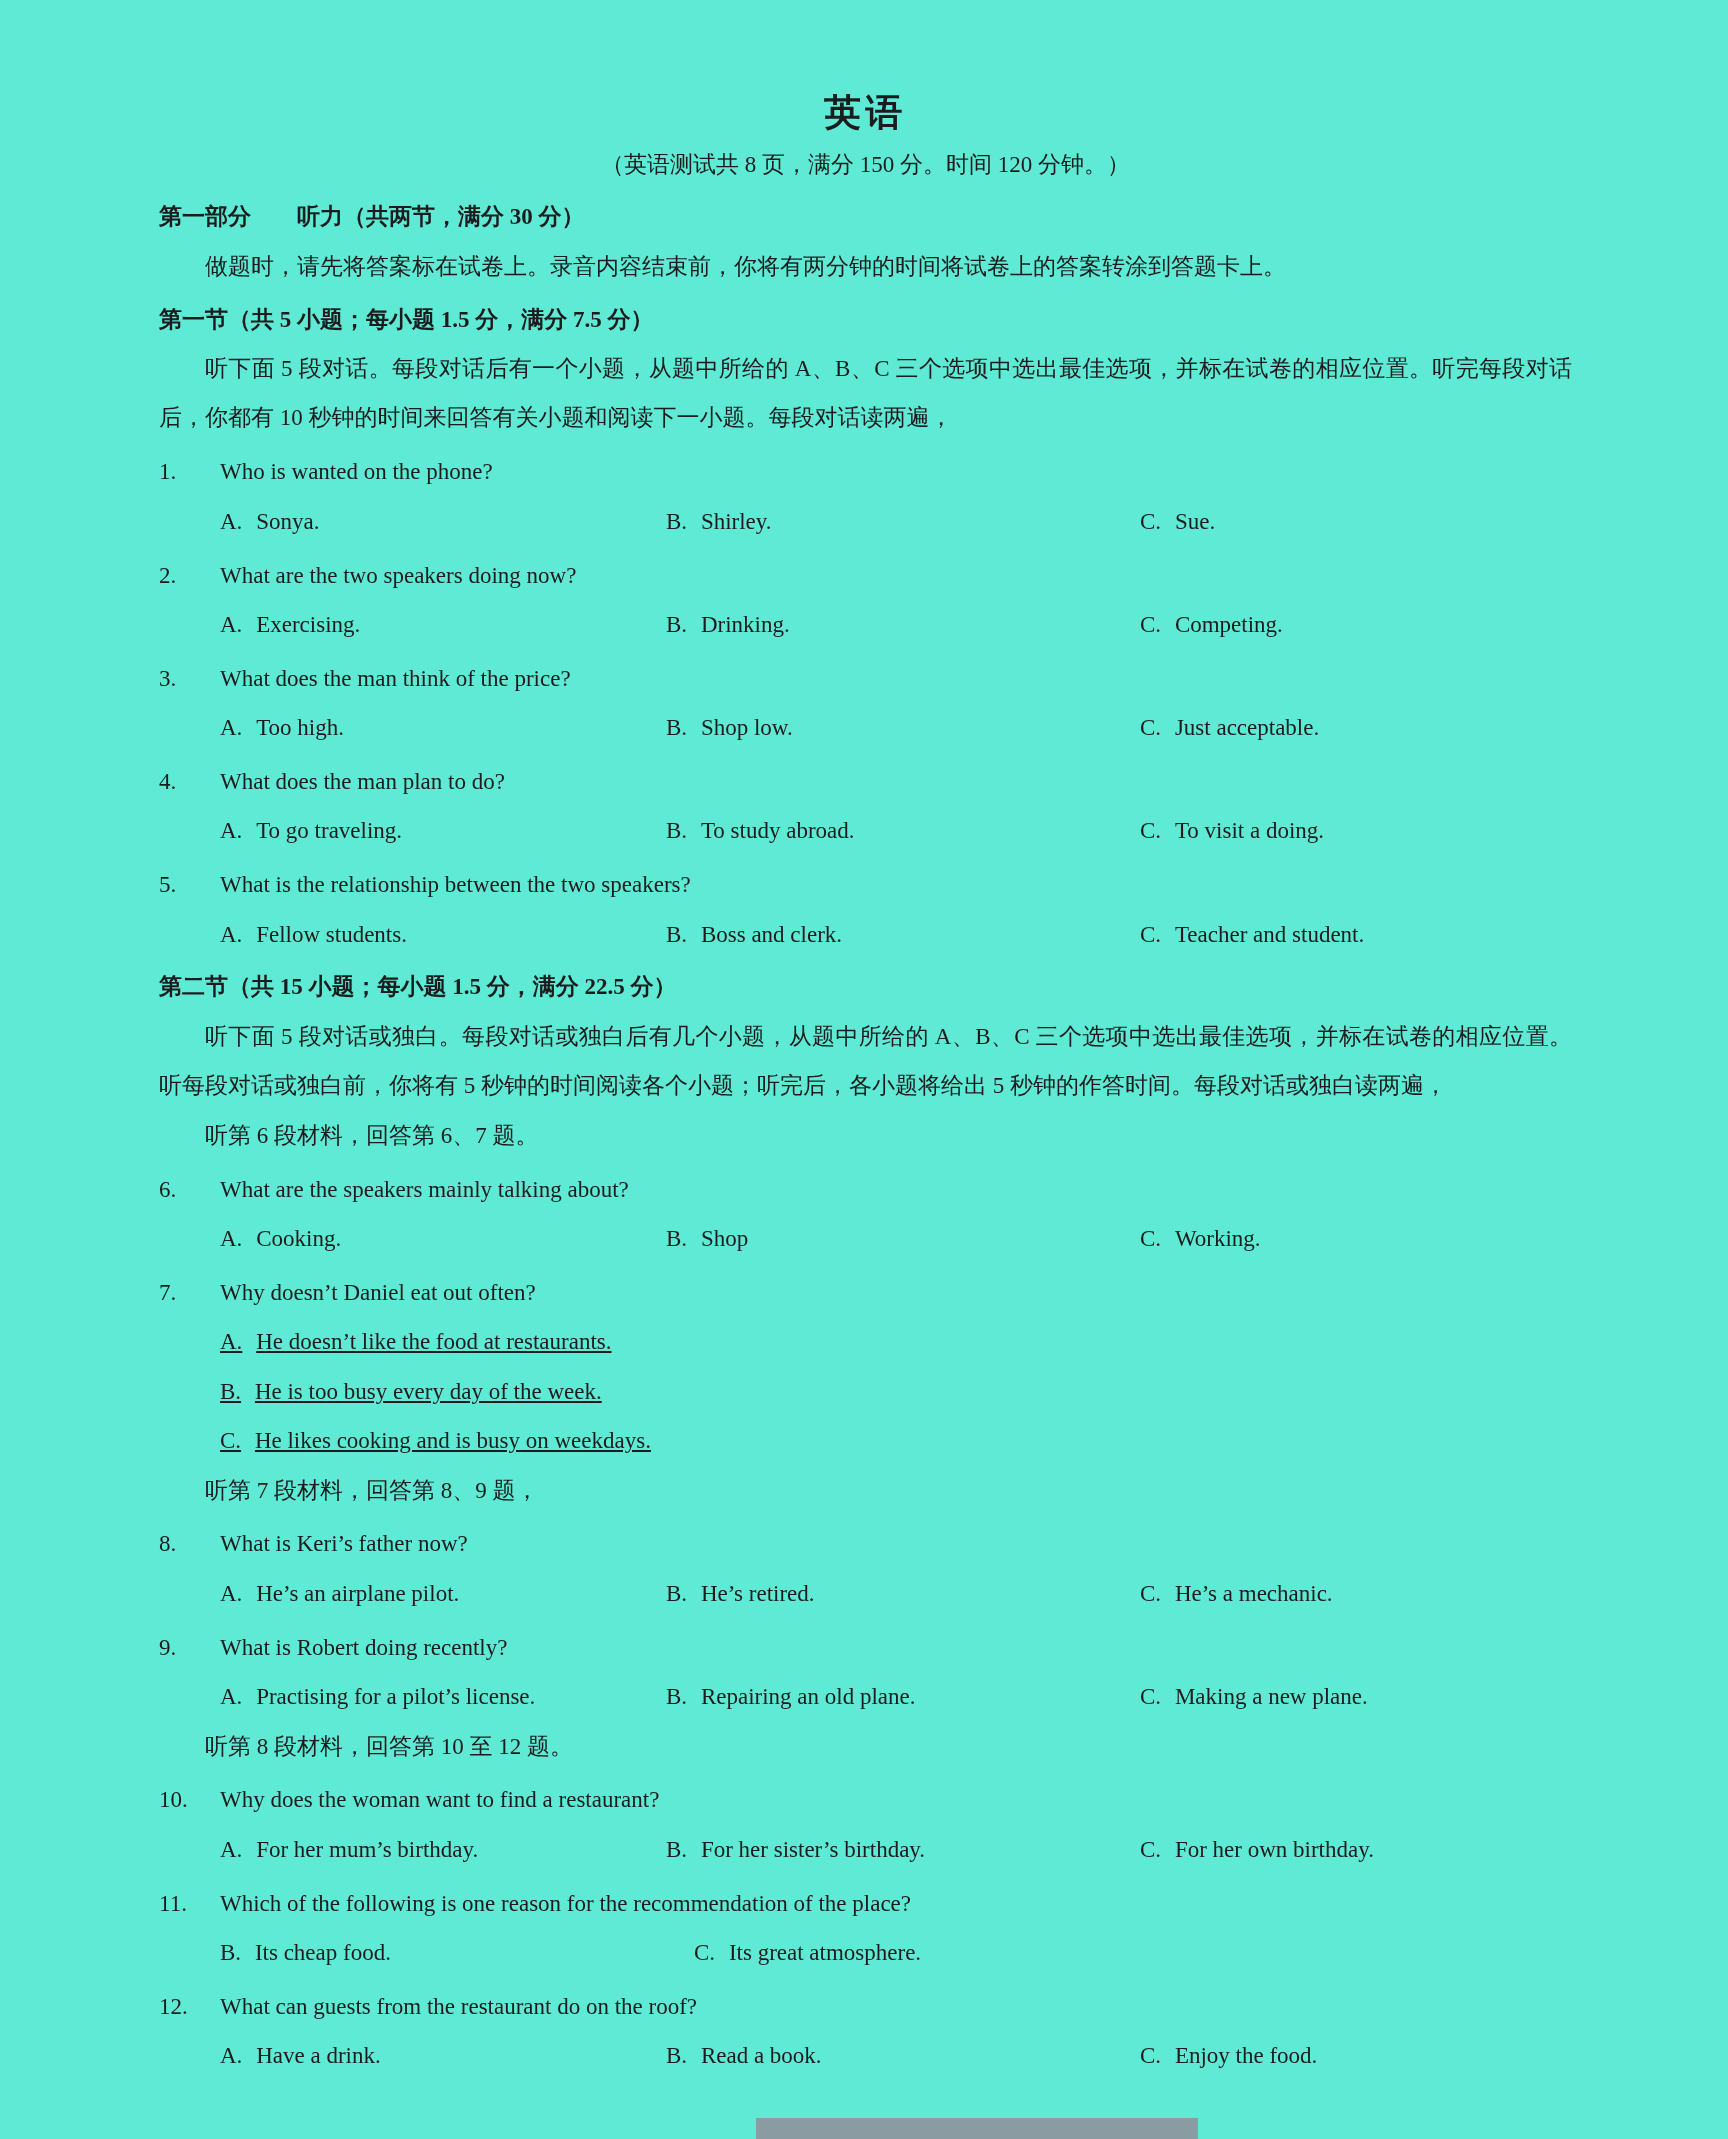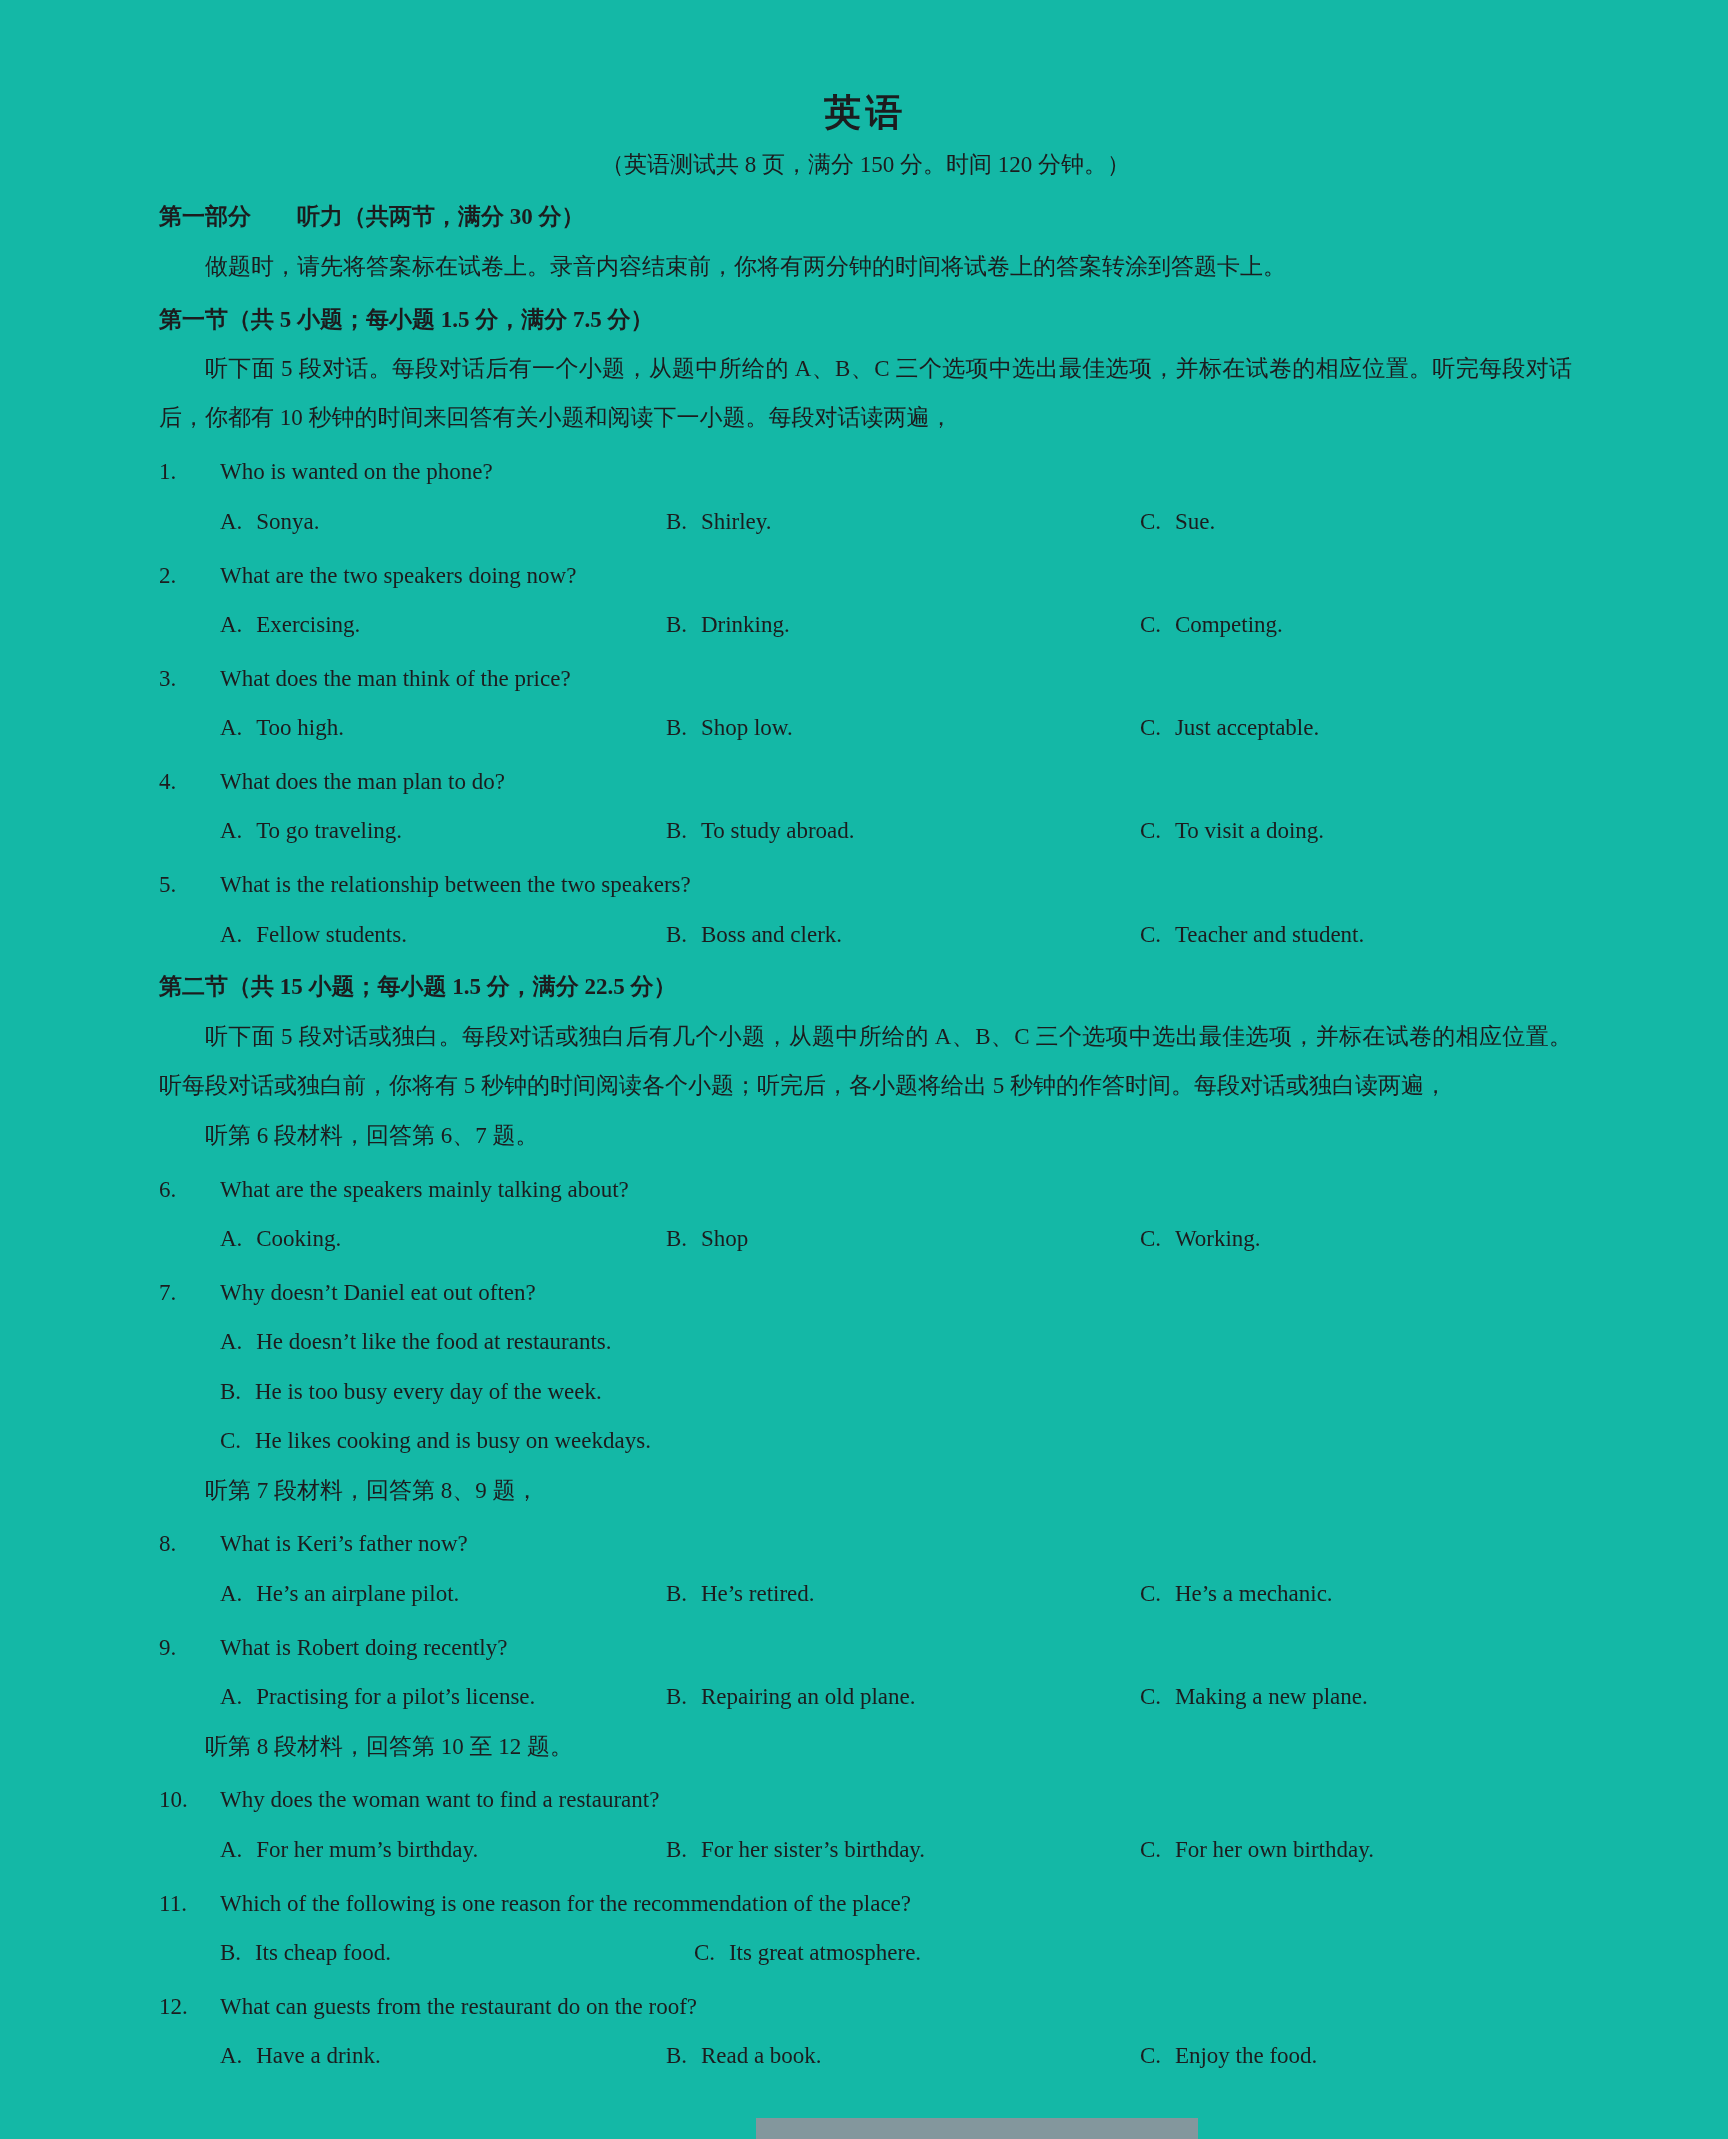--- a/index.html
+++ b/index.html
@@ -2,21 +2,21 @@
 <html style="font-size:8.7px"><head>
 <meta charset="utf-8">
 <style>
   * { margin: 0; padding: 0; box-sizing: border-box; }
   html, body { background: #d9d9d9; }
   .page {
     position: relative;
     width: 1728px;
     height: 2140px;
     margin: 0 auto;
-    background: #14b8a6;
+    background: #5eead4;
     color: #1c1c1e;
     font-family: "Liberation Serif", "DejaVu Serif", serif;
     font-size: 23px;
     line-height: 2.15;
     overflow: hidden;
   }
   .content {
     padding: 86px 156px 0 159px;
   }
   .title {
@@ -38,21 +38,21 @@
   .cue { text-indent: 2em; }
   .q { margin-top: 4.4px; }
   .q-line { display: flex; }
   .q-num { flex: 0 0 61px; width: 61px; }
   .q-text { flex: 1; }
   .opt-row { display: flex; padding-left: 61px; justify-content: flex-end; }
   .opt-a { flex: 0 0 446px; width: 446px; }
   .opt-b { flex: 0 0 474px; width: 474px; }
   .opt-c { flex: 1; }
   .opt-label { margin-right: 0.6em; }
-  .opt-stack { padding-left: 61px; }
+  .opt-stack { padding-left: 61px; text-decoration: underline; }
   .opt-line { display: block; }
   .artifact-bar {
     position: absolute;
     left: 756px;
     bottom: 0;
     width: 442px;
     height: 22px;
     background: #8f949c;
     opacity: 0.9;
   }

